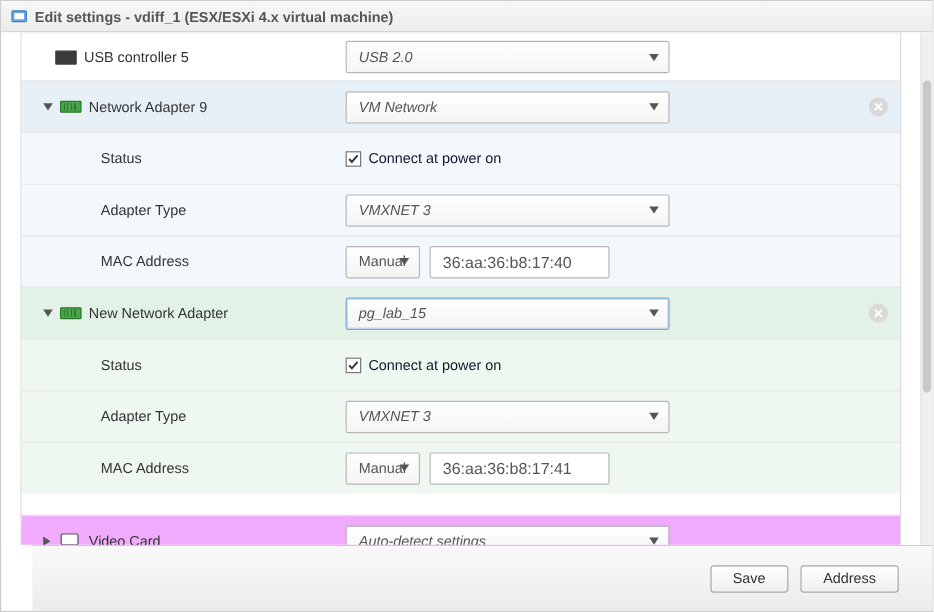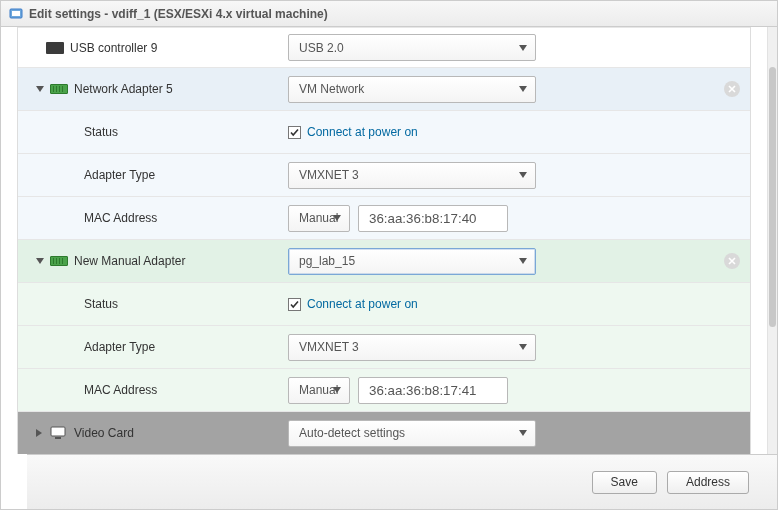--- a/index.html
+++ b/index.html
@@ -11,36 +11,36 @@
   .scroll { position: absolute; top:0; bottom:0; left:0; right:10px; overflow: hidden; }
   .scrollbar-track { position:absolute; top:0; right:0; width:10px; bottom:0; background:#f0f0f0; border-left:1px solid #e2e2e2;}
   .scrollbar-thumb { position:absolute; left:1px; right:1px; top:40px; height:260px; background:#c8c8c8; border-radius:4px;}
   .panel { border: 1px solid #ddd; border-top:none; margin: 0 16px; }
   .row { display: grid; grid-template-columns: 270px 1fr 36px; border-top: 1px solid #e6e6e6; align-items: center; min-height: 43px; }
   .row.usb { background:#fff; min-height:36px; }
   .row.header-blue { background:#e8f0f7; }
   .row.sub-blue { background:#f3f8fc; }
   .row.header-green { background:#e2f2e6; }
   .row.sub-green { background:#eef8f0; }
-  .row.white { background:#a3a3a3; }
+  .row.white { background:#f0abfc;margin-top:18px; }
   .label-cell { display:flex; align-items:center; gap:6px; padding-left:10px; height:100%; font-size:12px; color:#333;}
   .label-cell.indent { padding-left:66px; }
   .label-cell.vid { padding-left:18px; gap:8px;}
   .label-cell .dev-label { font-weight: normal; }
   .ctl-cell { display:flex; align-items:center; gap:8px; padding:6px 0;}
   .end-cell { display:flex; align-items:center; justify-content:center; }
   .remove-btn { width:16px; height:16px; border-radius:50%; background:#d9d9d9; display:flex; align-items:center; justify-content:center; cursor:pointer;}
   .remove-btn svg { display:block; }
   .select { position:relative; border:1px solid #b8b8b8; background:linear-gradient(#fff,#f4f4f4); height:27px; display:flex; align-items:center; padding:0 28px 0 10px; color:#555; border-radius:2px; cursor:pointer; }
   .select .caret { position:absolute; right:8px; top:50%; transform:translateY(-50%); }
-  .select.w270 { width:248px; }
+  .select.w270 { width:270px;font-style:italic; }
   .select.w80  { width:62px; }
   .select.hl { border:1px solid #7aa7d6; box-shadow:0 0 0 1px rgba(122,167,214,.35) inset; }
   .txt { border:1px solid #b8b8b8; height:27px; line-height:25px; padding:0 10px; color:#555; border-radius:2px; background:#fff; width:150px;}
-  .chk-wrap { display:flex; align-items:center; gap:6px; color:#0369a1;}
+  .chk-wrap { display:flex; align-items:center; gap:6px; color:#0f172a;}
   .chk { width:13px; height:13px; border:1px solid #777; background:#fff; display:flex; align-items:center; justify-content:center;}
   .chk svg { display:block;}
   .footer { height:55px; border-top:1px solid #ccc; background:linear-gradient(#f9f9f9,#ececec); display:flex; align-items:center; justify-content:flex-end; gap:10px; padding:0 28px;margin-left:26px;}
   .btn { height:23px; padding:0 18px; border:1px solid #aaa; border-radius:3px; background:linear-gradient(#fff,#efefef); color:#333; font-size:12px; cursor:pointer; display:flex; align-items:center;}
   .tri { width:0;height:0;border-left:4px solid transparent;border-right:4px solid transparent;border-top:6px solid #555; display:inline-block;}
   .tri.right { border-top:4px solid transparent;border-bottom:4px solid transparent;border-left:6px solid #555; border-right:none;}
   .usb-icon { width:18px; height:12px; background:#3b3b3b; border-radius:1px; position:relative; margin-left:18px; }
   .nic-icon { width:18px; height:10px; position:relative; }
   .nic-icon::before { content:""; position:absolute; inset:0; background:#4aa24a; border:1px solid #2d7a2d; border-radius:1px;}
   .nic-icon::after { content:""; position:absolute; left:3px; right:3px; top:2px; bottom:2px; background:repeating-linear-gradient(90deg,#2d7a2d 0 1px,transparent 1px 3px);}
@@ -57,36 +57,36 @@
     <span>Edit settings - vdiff_1 (ESX/ESXi 4.x virtual machine)</span>
   </div>
 
   <div class="body">
     <div class="scroll">
       <div class="panel">
 
         <div class="row usb">
           <div class="label-cell">
             <span class="usb-icon"></span>
-            <span class="dev-label">USB controller 9</span>
+            <span class="dev-label">USB controller 5</span>
           </div>
           <div class="ctl-cell">
             <div class="select w270">
               <span>USB 2.0</span>
               <span class="caret tri"></span>
             </div>
           </div>
           <div class="end-cell"></div>
         </div>
 
         <div class="row header-blue">
           <div class="label-cell" style="padding-left:18px;">
             <span class="tri"></span>
             <span class="nic-icon"></span>
-            <span class="dev-label">Network Adapter 5</span>
+            <span class="dev-label">Network Adapter 9</span>
           </div>
           <div class="ctl-cell">
             <div class="select w270">
               <span>VM Network</span>
               <span class="caret tri"></span>
             </div>
           </div>
           <div class="end-cell">
             <div class="remove-btn">
               <svg width="10" height="10" viewBox="0 0 10 10">
@@ -134,21 +134,21 @@
             </div>
             <input class="txt" type="text" value="36:aa:36:b8:17:40" style="">
           </div>
           <div class="end-cell"></div>
         </div>
 
         <div class="row header-green">
           <div class="label-cell" style="padding-left:18px;">
             <span class="tri"></span>
             <span class="nic-icon"></span>
-            <span class="dev-label">New Manual Adapter</span>
+            <span class="dev-label">New Network Adapter</span>
           </div>
           <div class="ctl-cell">
             <div class="select w270 hl">
               <span>pg_lab_15</span>
               <span class="caret tri"></span>
             </div>
           </div>
           <div class="end-cell">
             <div class="remove-btn">
               <svg width="10" height="10" viewBox="0 0 10 10">

